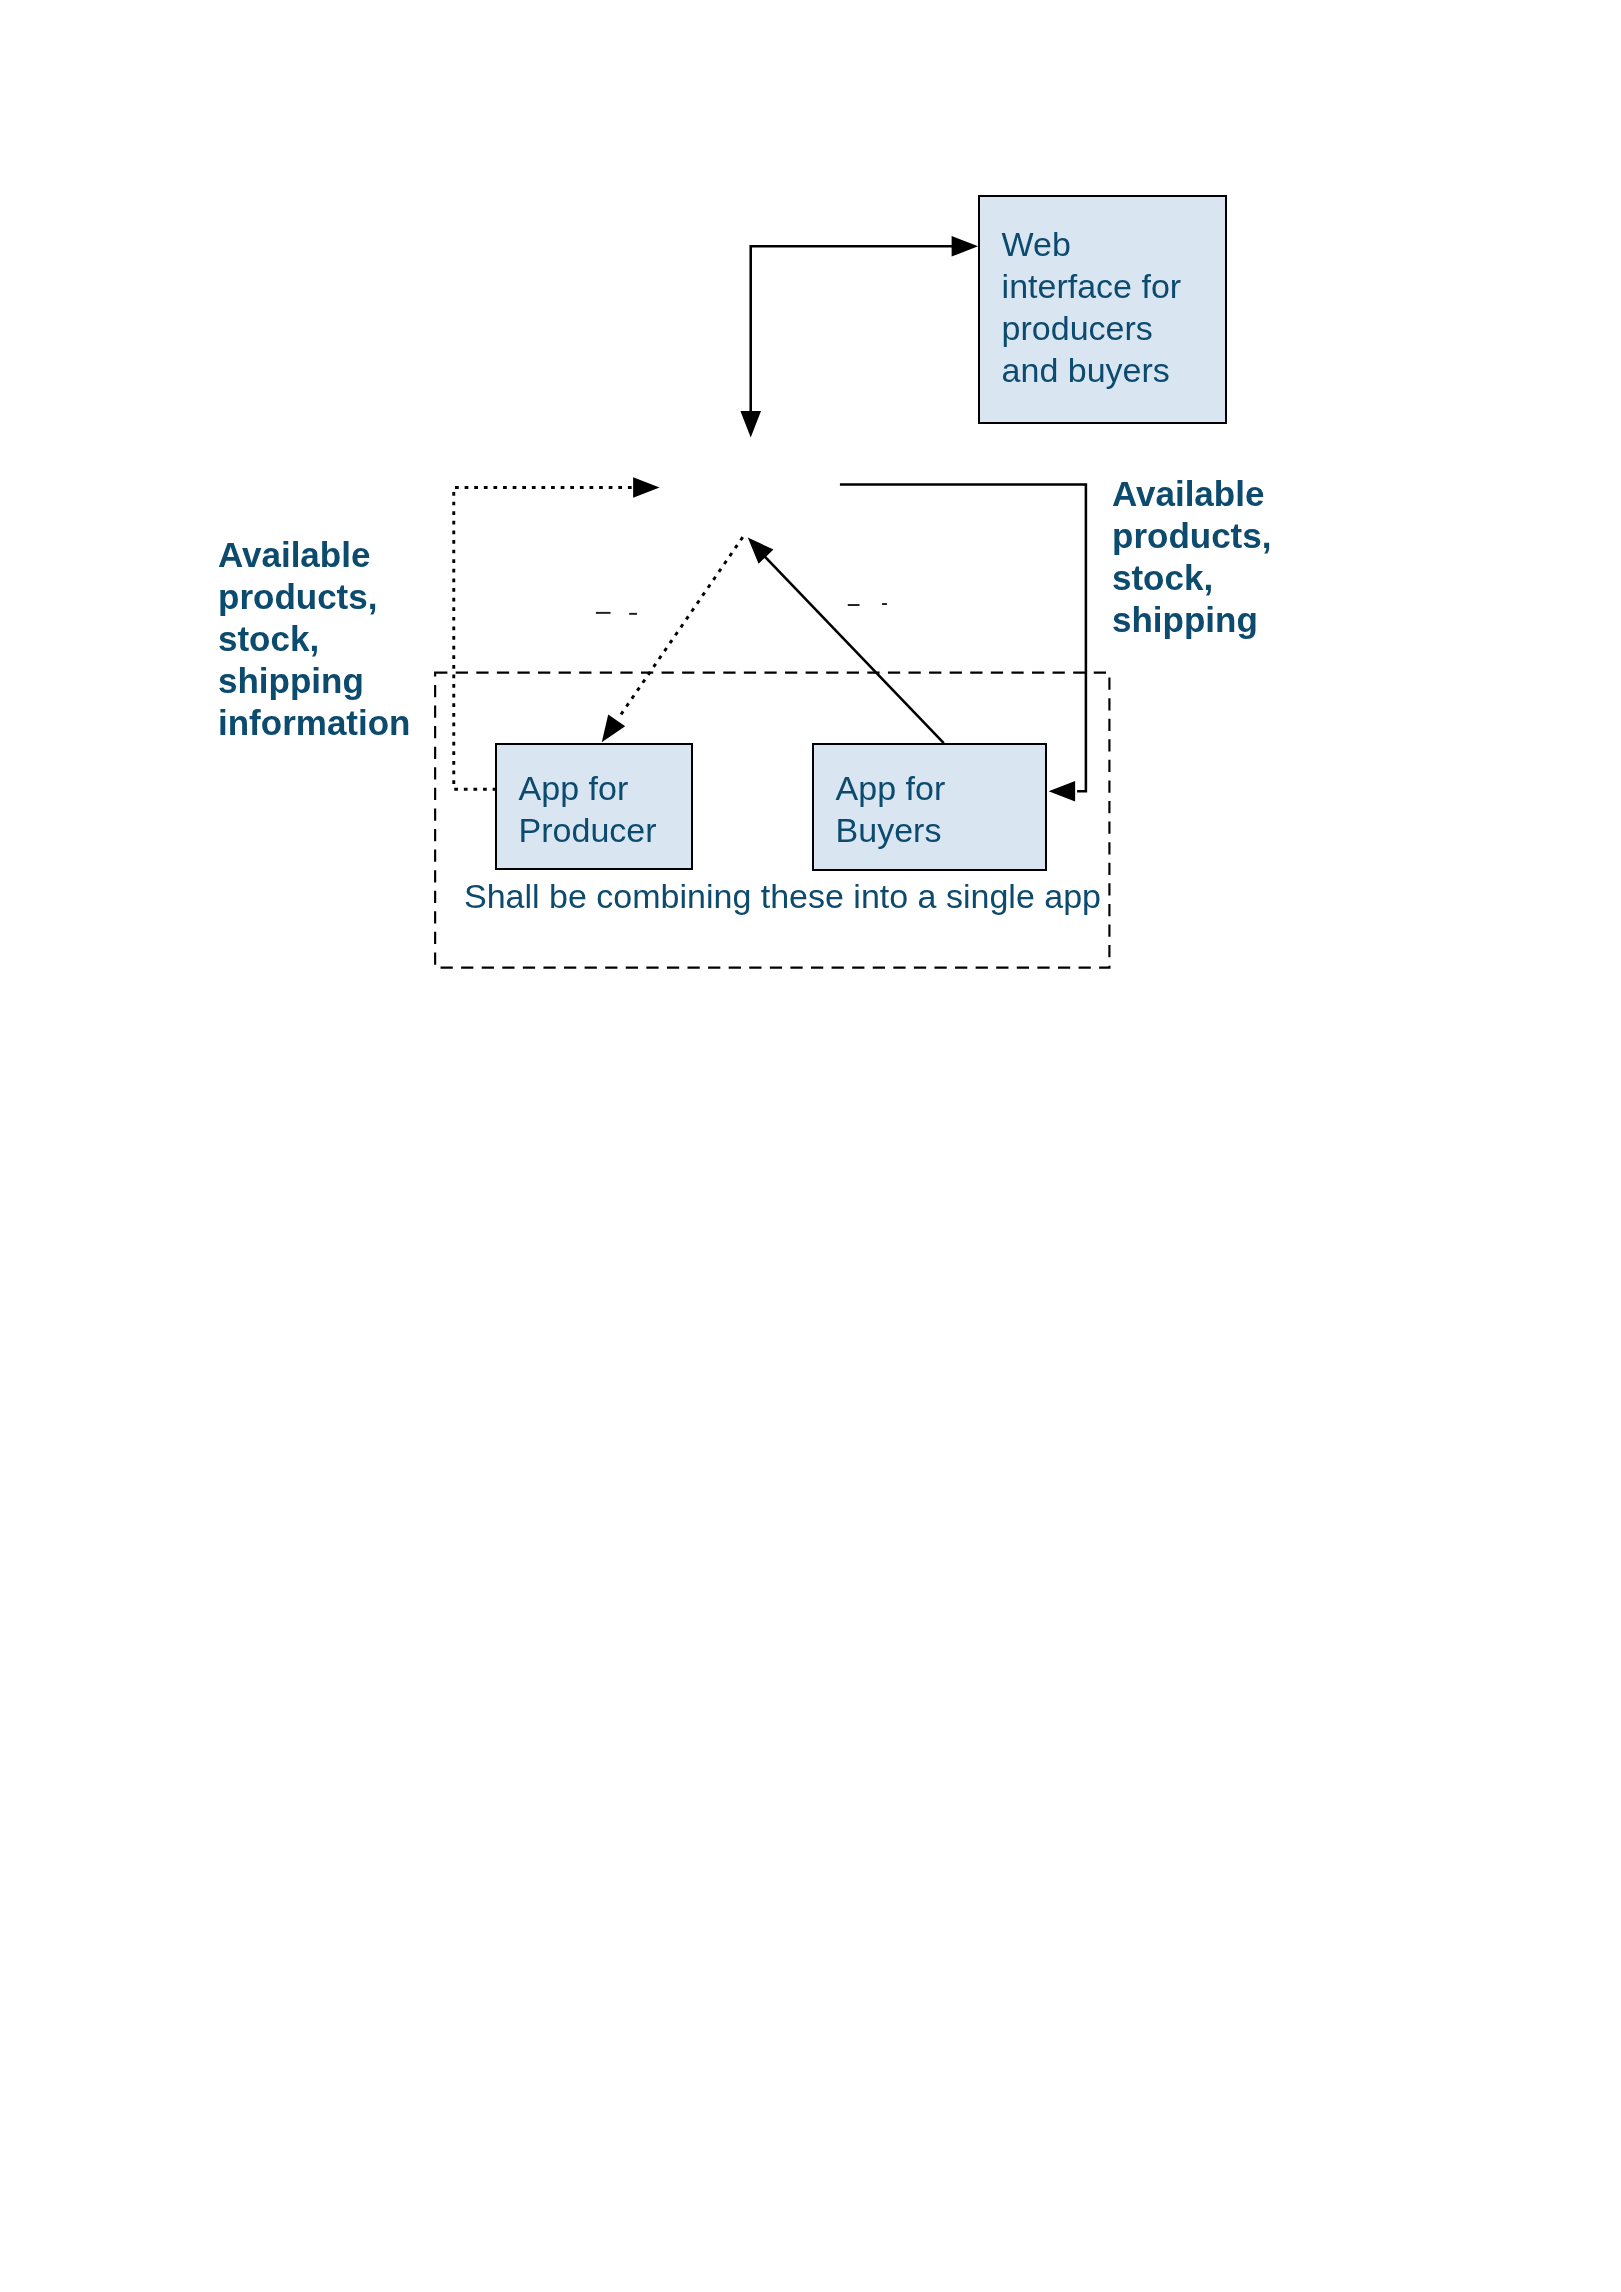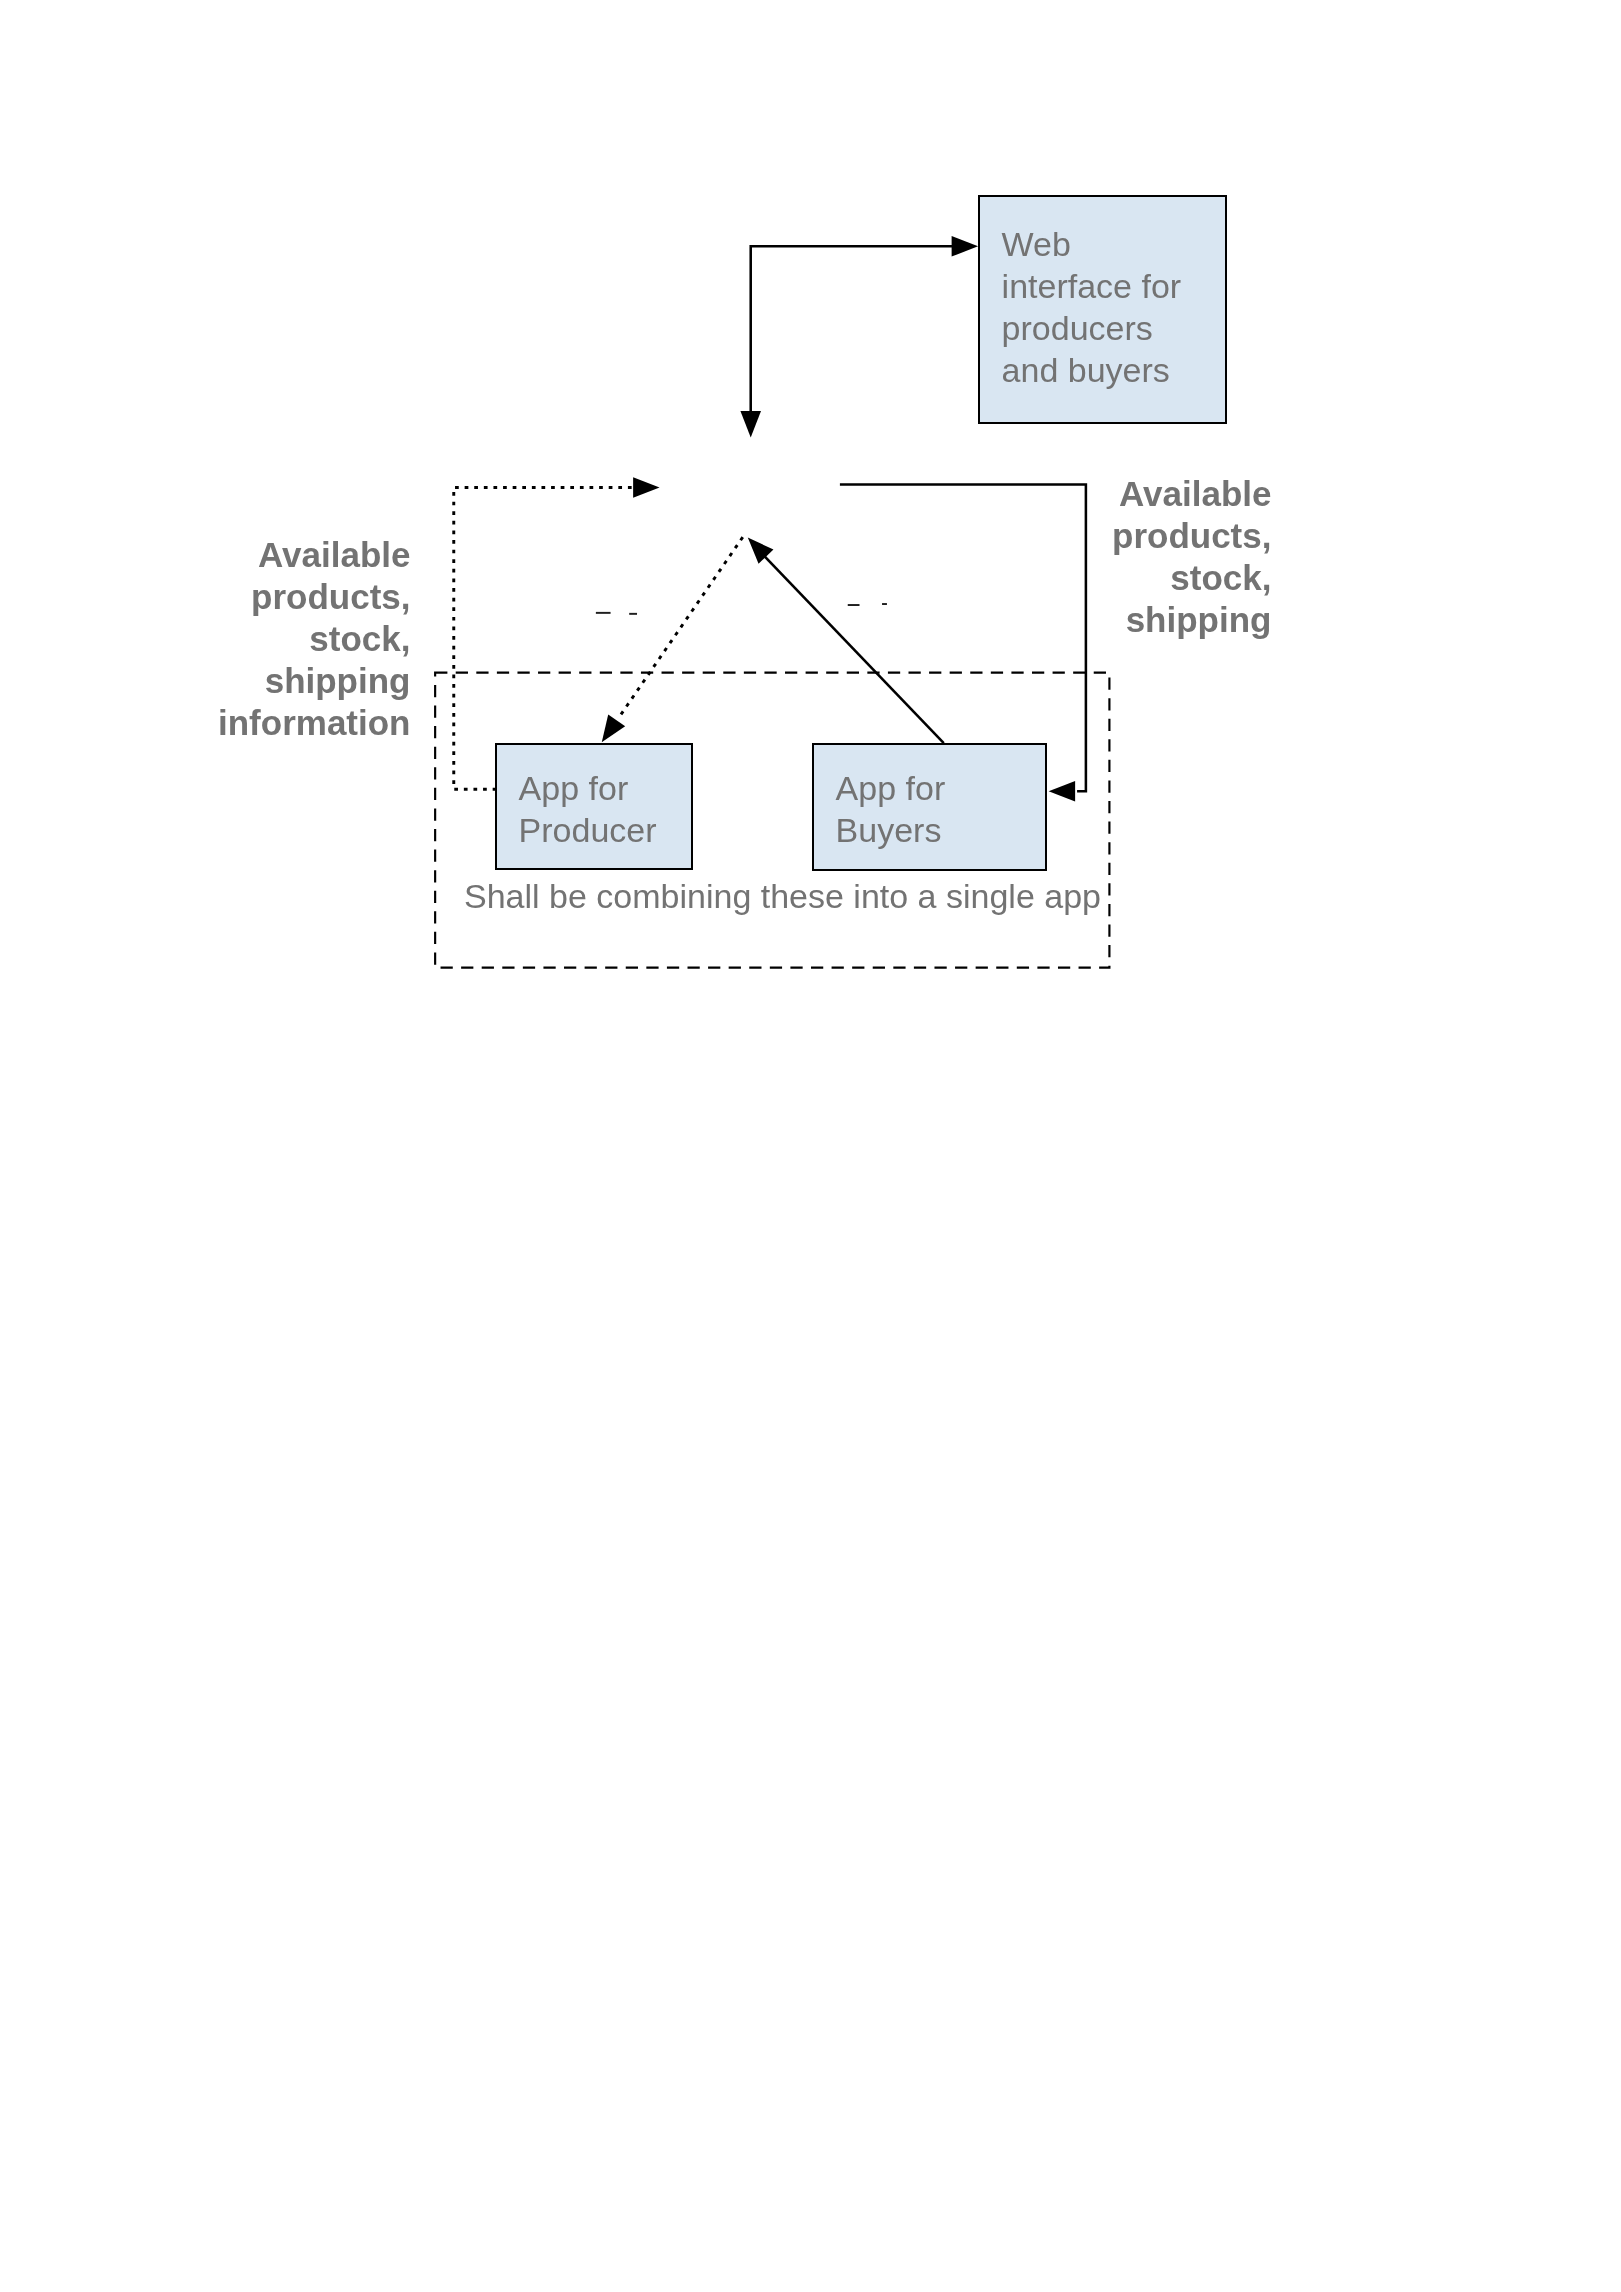--- a/index.html
+++ b/index.html
@@ -3,42 +3,41 @@
 <meta charset="utf-8">
 <style>
   html, body { margin: 0; padding: 0; background: #ffffff; }
   .page {
     position: relative;
     width: 1411px;
     height: 2293px;
     background: #ffffff;
     overflow: hidden;
     font-family: "Liberation Sans", sans-serif;
-    color: #737373;
+    color: #0c4a6e;
   }
   .box {
     position: absolute;
     box-sizing: border-box;
     border: 2px solid #000000;
     font-size: 34px;
     line-height: 42px;
     white-space: pre-line;
     background: #d9e6f2;
   }
   .box-web      { left: 978px; top: 195px; width: 249px; height: 229px; padding: 25.5px 3.9px 0 21.6px; }
   .box-maitree  { left: 660px; top: 437px; width: 180px; height: 123px; padding: 19.6px 3.9px 0 19.6px; }
   .box-producer { left: 495px; top: 743px; width: 198px; height: 127px; padding: 21.6px 3.9px 0 21.6px; }
   .box-buyers   { left: 812px; top: 743px; width: 235px; height: 128px; padding: 21.6px 3.9px 0 21.6px; }
   .bold-label {
     position: absolute;
     font-weight: bold;
     font-size: 35px;
     line-height: 42px;
     white-space: pre-line;
-    text-align: right;
   }
   .label-left  { left: 218px;  top: 534px; }
   .label-right { left: 1112px; top: 473px; }
   .caption {
     position: absolute;
     left: 464px;
     top: 877px;
     font-size: 34px;
     line-height: 39px;
     white-space: nowrap;

